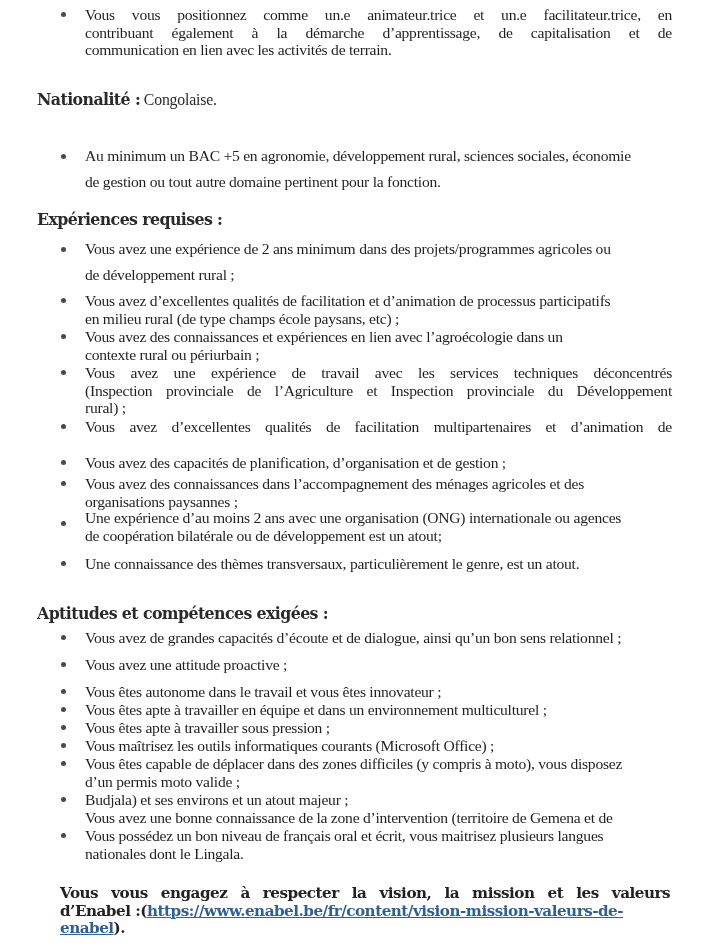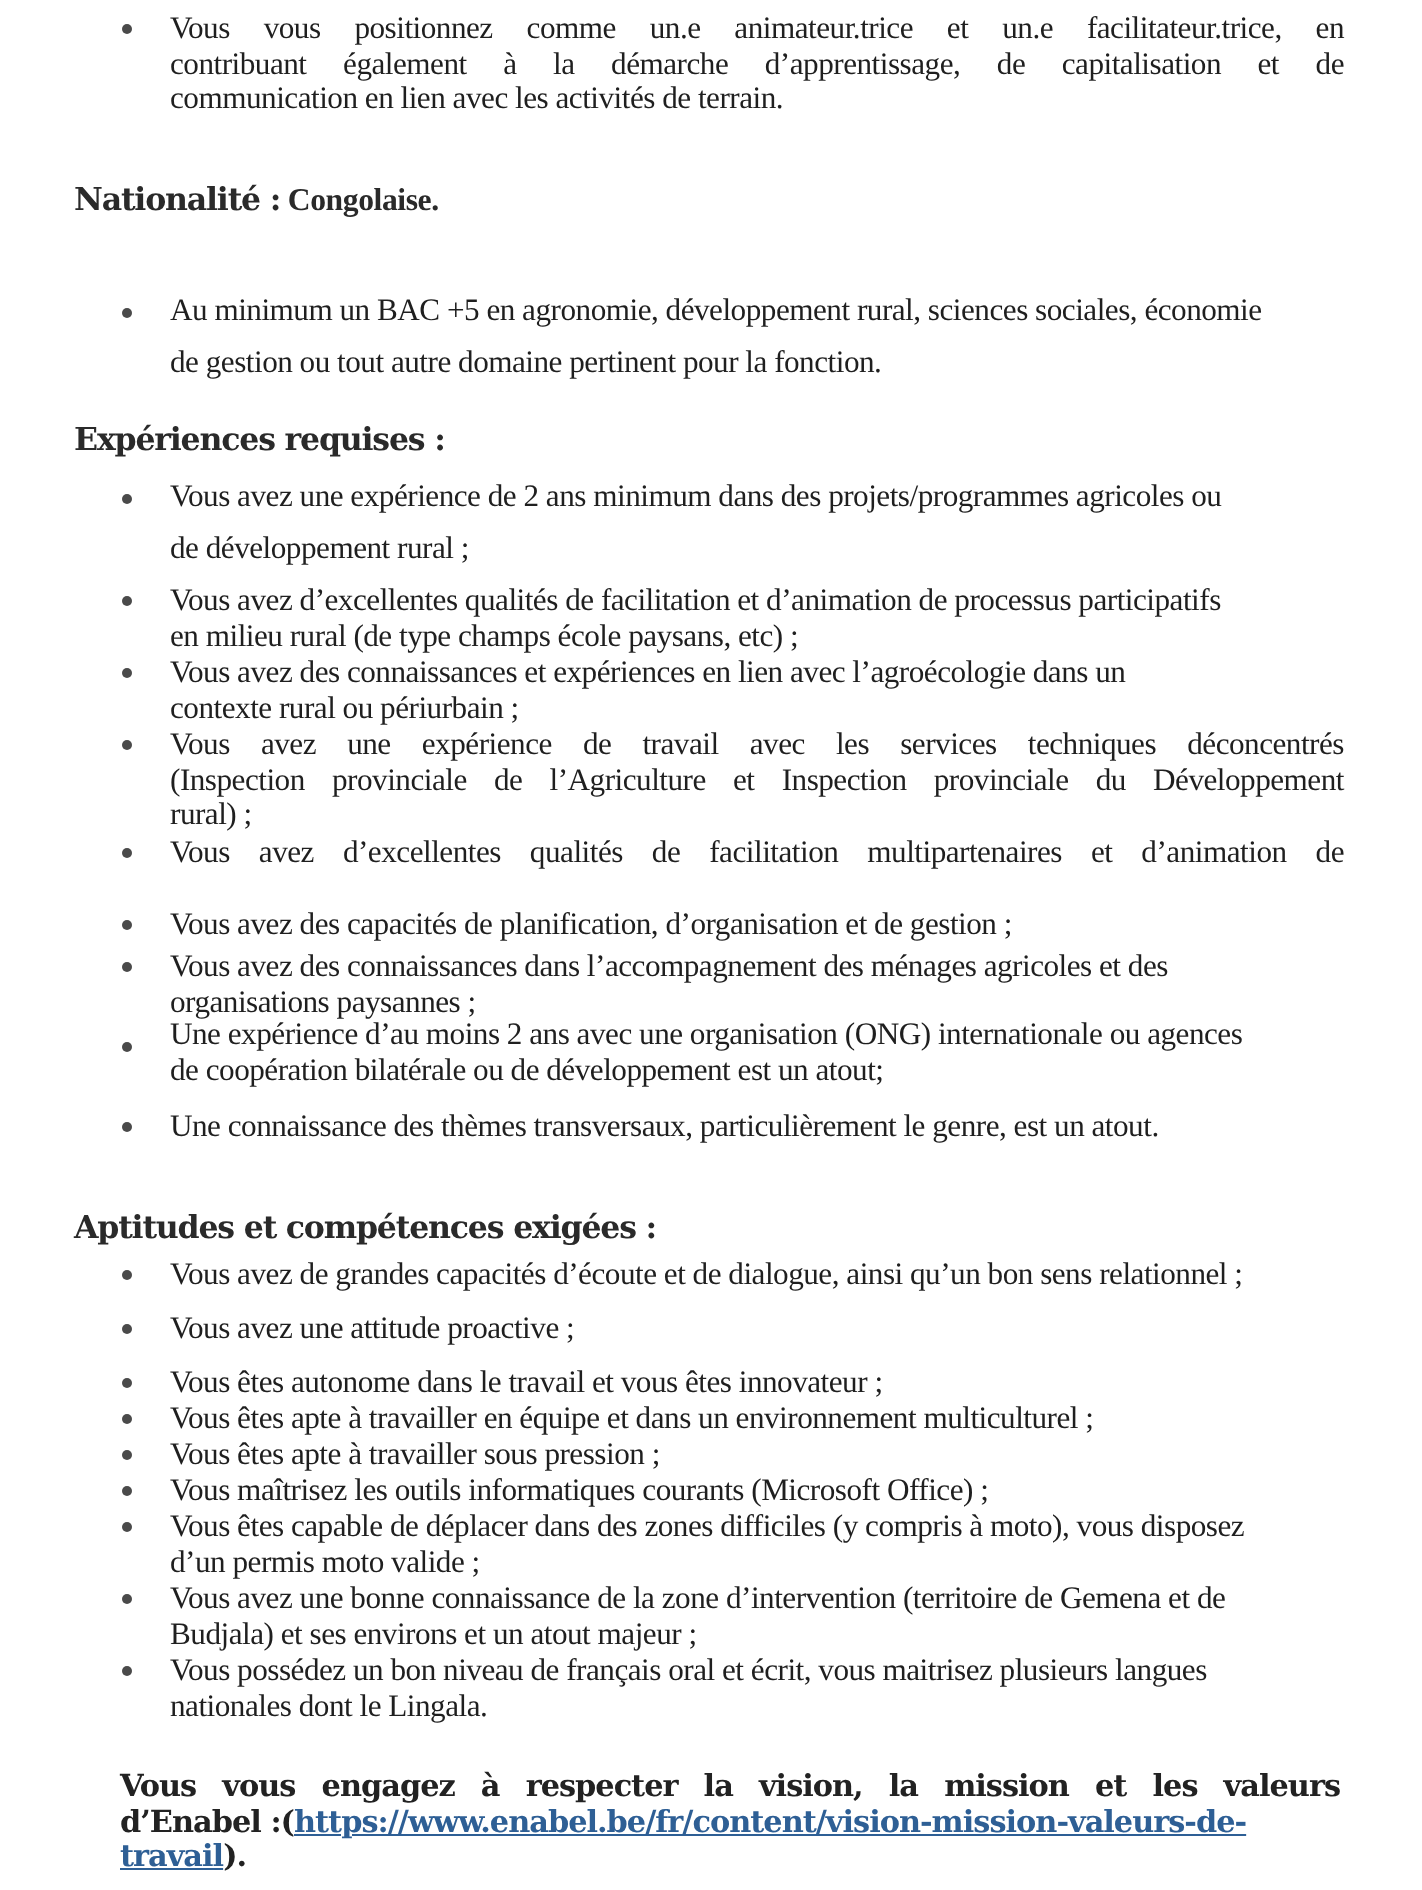--- a/index.html
+++ b/index.html
@@ -7,21 +7,21 @@
     width: 711px; height: 945px; overflow: hidden; position: relative;
     font-family: "Liberation Serif", "DejaVu Serif", serif;
     color: #1f1f1f;
   }
   .page { position: absolute; left: 0; top: 0; width: 711px; height: 945px; }
   .bul { position: absolute; left: 60px; width: 8px; height: 8px; }
   .bul::before { content: ""; position: absolute; left: 1px; top: 1px; width: 5px; height: 5px; border-radius: 50%; background: #4a4a4a; }
   .txt { position: absolute; left: 85px; width: 587px; text-align: justify; font-size: 15.6px; line-height: 17.5px; letter-spacing: -0.25px; }
   .txt.nj { text-align: left; font-family: Liberation Serif, serif; }
   .head { position: absolute; left: 37px; font-weight: bold; font-size: 15.8px; line-height: 18px; font-family: "DejaVu Serif", serif; letter-spacing: -0.6px; color: #2a2a2a; }
-  .head .val { font-weight: bold; font-family: "Liberation Serif", serif; letter-spacing: -0.2px; }
+  .head .val { font-weight: normal; font-family: "Liberation Serif", serif; letter-spacing: -0.2px; }
   .closing { position: absolute; left: 60px; width: 610px; font-weight: bold; font-family: "DejaVu Serif", serif; font-size: 15.2px; line-height: 17.5px; letter-spacing: -0.5px; text-align: justify; text-align-last: left; color: #222; }
   .closing a { color: #2e5f95; text-decoration: underline; }
   .wide { line-height: 26px; }
   .jl { text-align: justify; text-align-last: justify; }
 </style>
 </head>
 <body>
 
 <div class="page">
 
@@ -113,29 +113,29 @@
   <div class="txt nj" style="top:737px">Vous maîtrisez les outils informatiques courants (Microsoft Office) ;</div>
 
   <div class="bul" style="top:760px"></div>
   <div class="txt nj" style="top:755px">
     <div>Vous êtes capable de déplacer dans des zones difficiles (y compris à moto), vous disposez</div>
     <div>d’un permis moto valide ;</div>
   </div>
 
   <div class="bul" style="top:796px"></div>
   <div class="txt nj" style="top:791px">
+    <div>Budjala) et ses environs et un atout majeur ;</div>
     <div>Vous avez une bonne connaissance de la zone d’intervention (territoire de Gemena et de</div>
-    <div>Budjala) et ses environs et un atout majeur ;</div>
   </div>
 
   <div class="bul" style="top:832px"></div>
   <div class="txt nj" style="top:827px">
     <div>Vous possédez un bon niveau de français oral et écrit, vous maitrisez plusieurs langues</div>
     <div>nationales dont le Lingala.</div>
   </div>
 
   <div class="closing" style="top:885px">
     <div class="jl">Vous vous engagez à respecter la vision, la mission et les valeurs</div>
     <div><span>d’Enabel :(</span><a href="#">https://www.enabel.be/fr/content/vision-mission-valeurs-de-</a></div>
-    <div><a href="#">travail</a><span>).</span></div>
+    <div><a href="#">enabel</a><span>).</span></div>
   </div>
 
 </div>
 
 </body></html>

